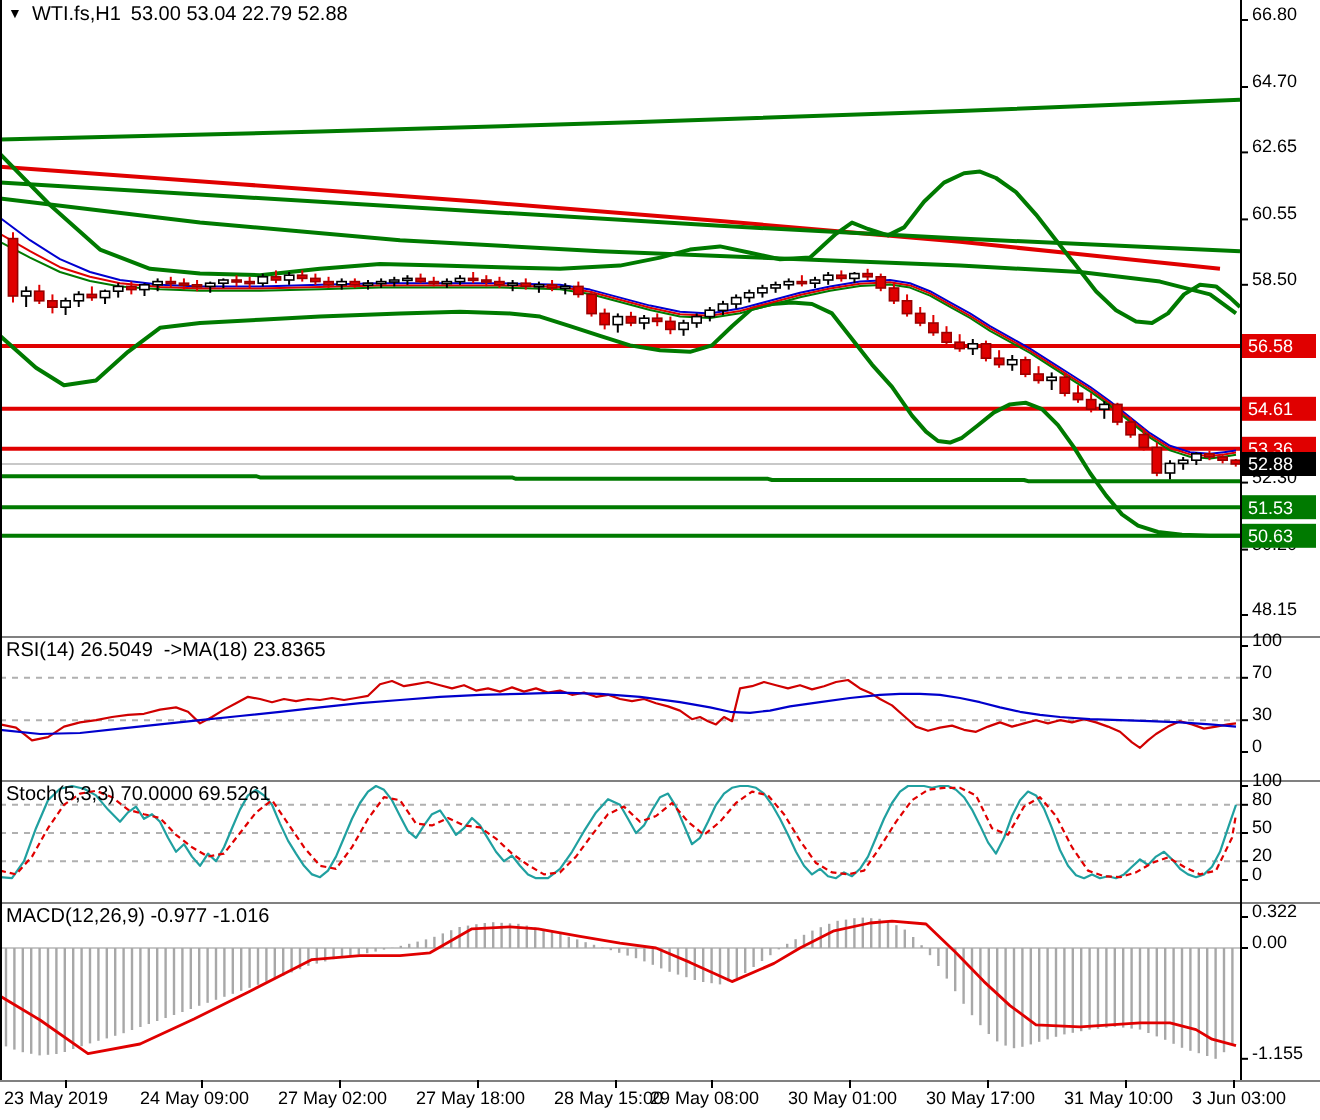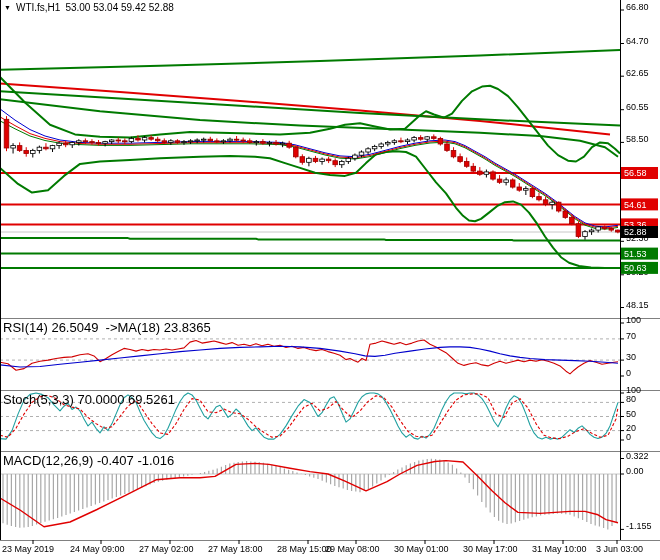--- a/index.html
+++ b/index.html
@@ -2,21 +2,21 @@
 <html><head>
 <meta charset="utf-8">
 <style>
   html,body{margin:0;padding:0;background:#fff;}
   .screen{position:relative;width:660px;height:560px;background:#fff;overflow:hidden;
           font-family:"Liberation Sans",sans-serif;}
   svg{position:absolute;left:0;top:0;}
   .overlay{position:absolute;color:#000;white-space:pre;}
   .title-bar{left:4px;top:2px;font-size:10px;display:flex;gap:5px;align-items:center;text-align:center;}
   .title-bar .arrow{font-size:7px;line-height:10px;}
-  .panel-label{left:3px;font-size:13px;}
+  .panel-label{left:3px;font-size:10px;}
   #rsi-label{top:320px;} #stoch-label{top:392px;} #macd-label{top:453px;}
 </style>
 </head>
 <body>
 
 <div class="screen">
   <svg id="cv" width="660" height="560">
       <line x1="0" y1="173.0" x2="620" y2="173.0" stroke="#e00000" stroke-width="2"></line>
       <line x1="0" y1="204.4" x2="620" y2="204.4" stroke="#e00000" stroke-width="2"></line>
       <line x1="0" y1="224.4" x2="620" y2="224.4" stroke="#e00000" stroke-width="2"></line>
@@ -455,19 +455,19 @@
       <line x1="494" y1="540" x2="494" y2="544" stroke="#000" stroke-width="1"></line>
       <text x="532" y="552" fill="#000000" font-size="9" font-family="Liberation Sans, sans-serif">31 May 10:00</text>
       <line x1="563" y1="540" x2="563" y2="544" stroke="#000" stroke-width="1"></line>
       <text x="596" y="552" fill="#000000" font-size="9" font-family="Liberation Sans, sans-serif">3 Jun 03:00</text>
       <line x1="617" y1="540" x2="617" y2="544" stroke="#000" stroke-width="1"></line>
     </svg>
 
   <div class="overlay title-bar">
     <span class="arrow">▼</span>
     <span>WTI.fs,H1</span>
-    <span>53.00 53.04 59.42 52.88</span>
+    <span>53.00 53.04 22.79 52.88</span>
   </div>
 
   <div class="overlay panel-label" id="rsi-label">RSI(14) 26.5049  -&gt;MA(18) 23.8365</div>
   <div class="overlay panel-label" id="stoch-label">Stoch(5,3,3) 70.0000 69.5261</div>
-  <div class="overlay panel-label" id="macd-label">MACD(12,26,9) -0.407 -1.016</div>
+  <div class="overlay panel-label" id="macd-label">MACD(12,26,9) -0.977 -1.016</div>
 </div>
 
 </body></html>

